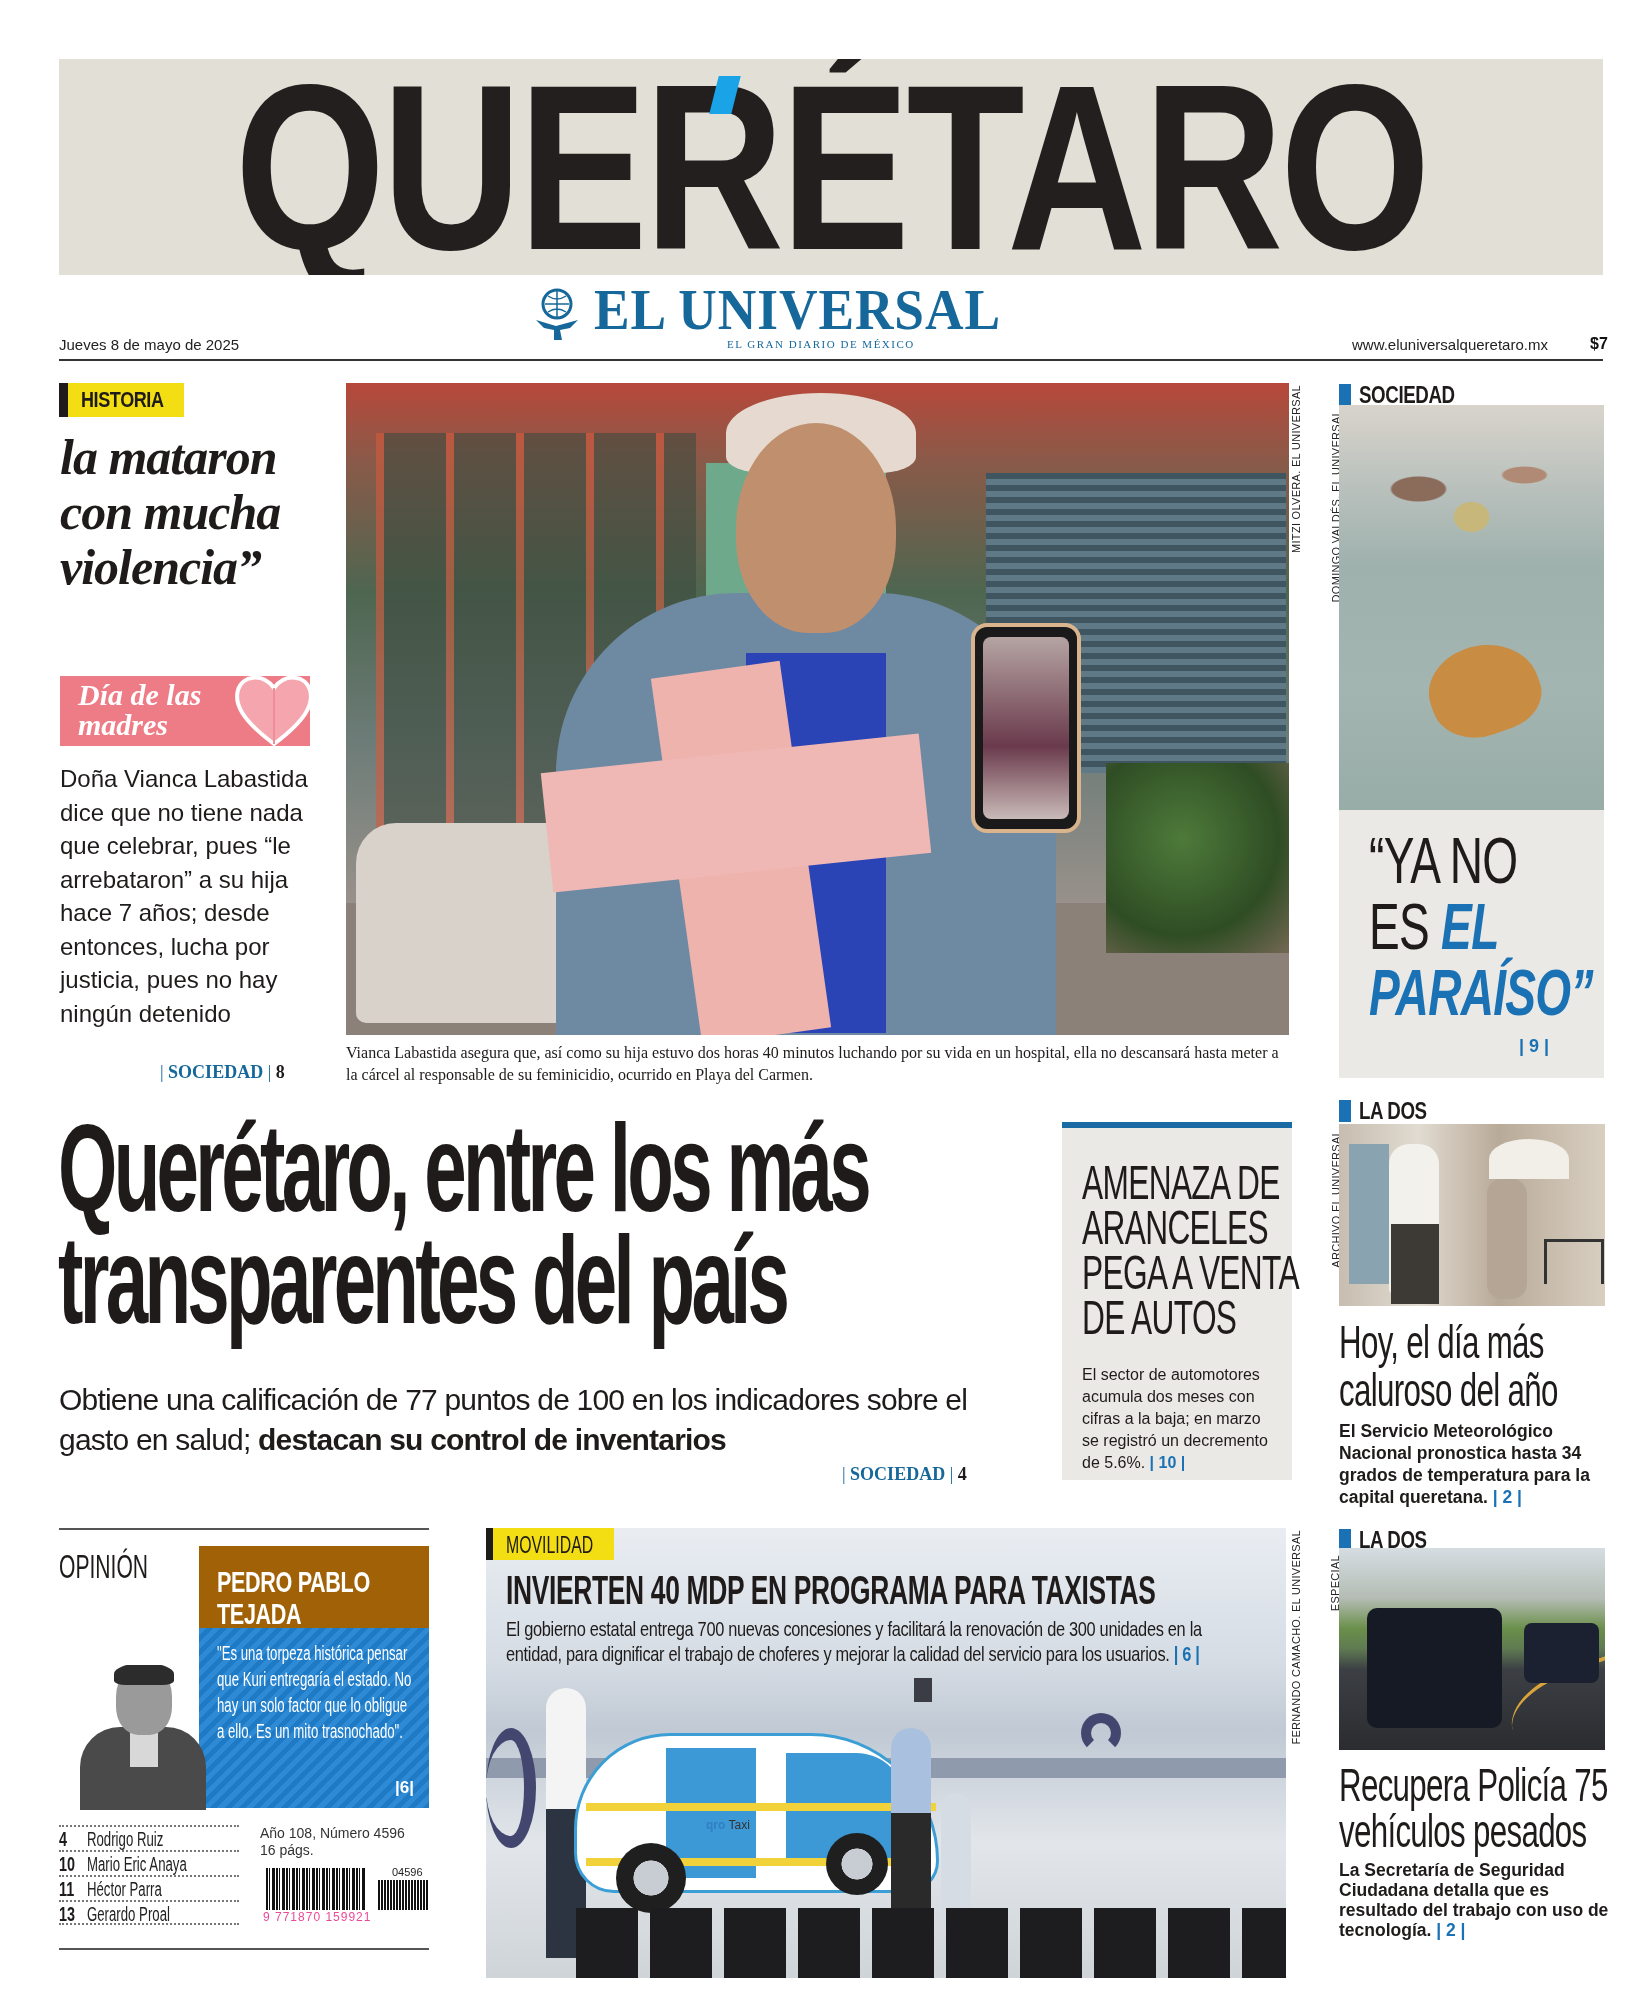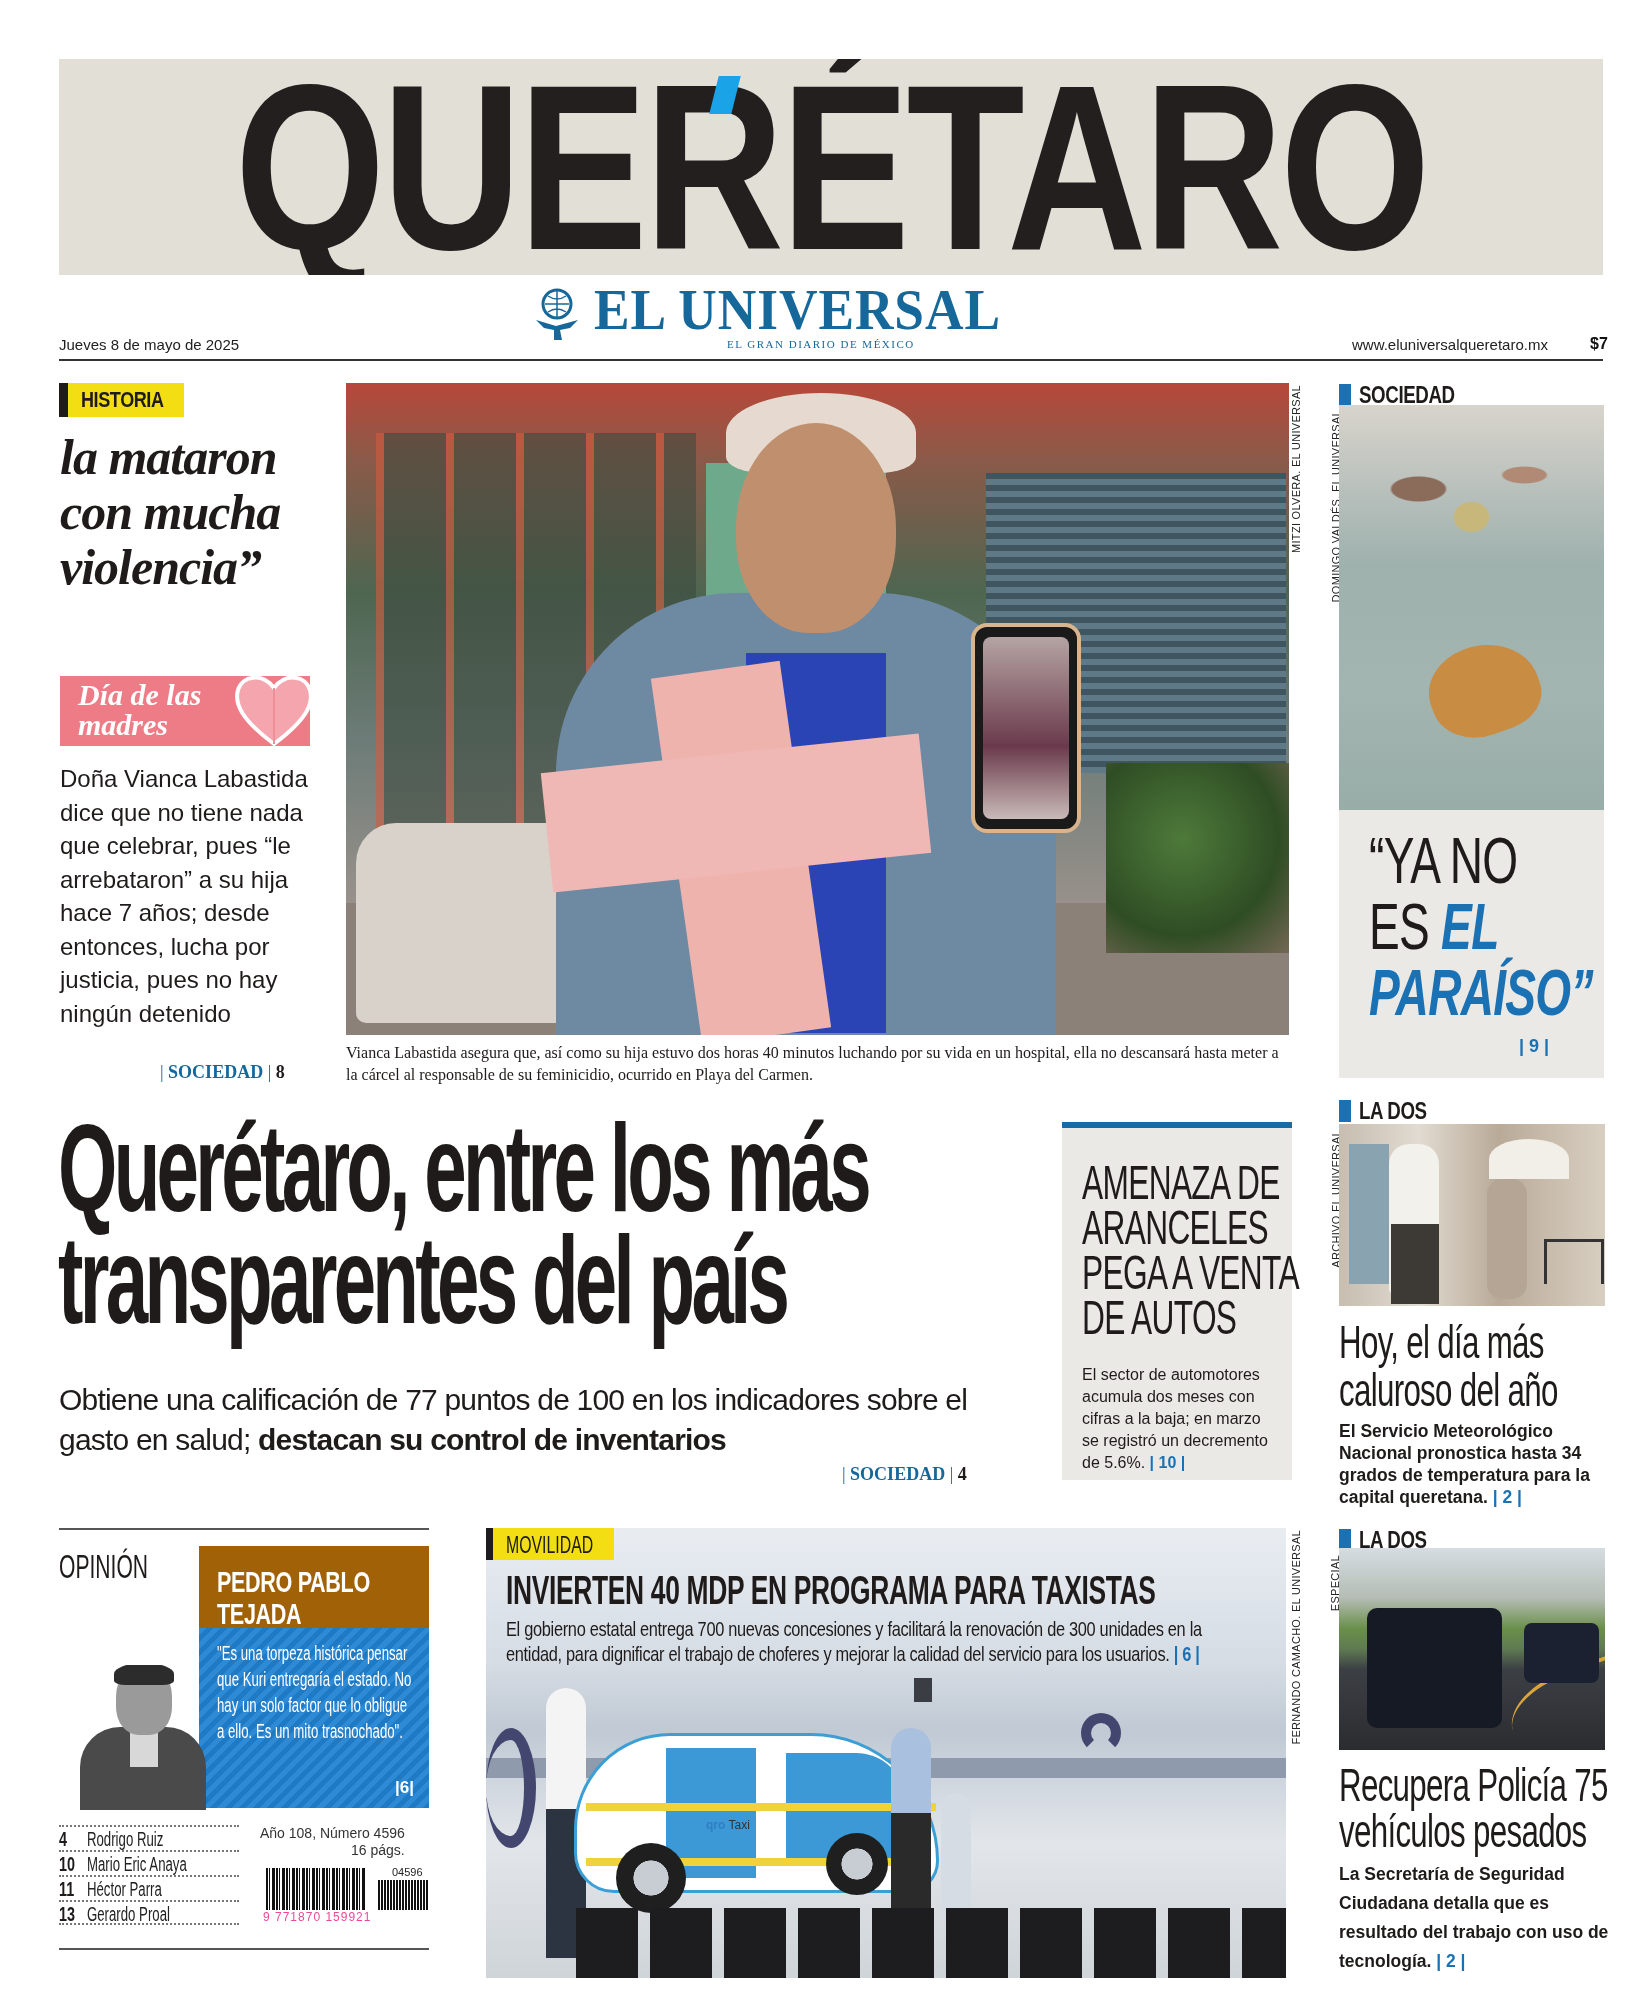--- a/index.html
+++ b/index.html
@@ -96,42 +96,42 @@
   .calor-body .r, .pol-body .r { color: #1a72b4; }
 
   
   .tag-dos2 { left: 1339px; top: 1526px; width: 260px; }
   .credit-dos2 { left: 1329px; top: 1555px; }
   .photo-dos2 { left: 1339px; top: 1548px; width: 266px; height: 202px; overflow: hidden; background: linear-gradient(180deg, #d6dde2 0%, #b4bcb4 25%, #6a8f4a 40%, #5f7a52 50%, #3c3f44 60%, #2a2c30 100%); }
   .d2-jeep { position: absolute; left: 28px; top: 60px; width: 135px; height: 120px; background: #151a24; border-radius: 10px; }
   .d2-car { position: absolute; left: 185px; top: 75px; width: 75px; height: 60px; background: #1b2130; border-radius: 8px; }
   .d2-line { position: absolute; left: 170px; top: 120px; width: 140px; height: 80px; border-top: 4px solid #d9a43c; border-radius: 50% 0 0 0; transform: rotate(-20deg); }
   .pol-head { left: 1339px; top: 1762px; width: 320px; font-size: 46px; line-height: 46px; color: #1e1b1a; transform: scaleX(0.68); transform-origin: left; white-space: nowrap; letter-spacing: -1px; }
-  .pol-body { left: 1339px; top: 1860px; width: 270px; font-weight: 700; font-size: 17.5px; line-height: 29px; color: #1e1b1a; }
+  .pol-body { left: 1339px; top: 1860px; width: 270px; font-weight: 700; font-size: 17.5px; line-height: 20px; color: #1e1b1a; }
 
   
   .rule-op { left: 59px; top: 1528px; width: 370px; height: 2px; background: #555; }
   .op-label { left: 59px; top: 1548px; font-size: 34px; line-height: 36px; color: #1e1b1a; transform: scaleX(0.62); transform-origin: left; white-space: nowrap; }
   .op-box { left: 199px; top: 1546px; width: 230px; height: 262px; background: #a16207; }
   .op-name { position: absolute; left: 18px; top: 20px; font-weight: 700; font-size: 30px; line-height: 32px; color: #ffffff; transform: scaleX(0.72); transform-origin: left; white-space: nowrap; letter-spacing: -0.5px; }
   .op-stripes { position: absolute; left: 0; top: 82px; width: 230px; height: 180px; background: repeating-linear-gradient(135deg, #2f8ad6 0 5px, #1f7ac6 5px 10px); }
   .op-quote { position: absolute; left: 18px; top: 94px; width: 300px; font-size: 20px; line-height: 26px; color: #ffffff; transform: scaleX(0.66); transform-origin: left; }
   .op-ref { position: absolute; left: 196px; top: 232px; font-weight: 700; font-size: 17px; color: #ffffff; }
   .op-photo { left: 80px; top: 1665px; width: 126px; height: 145px; overflow: hidden; }
   .op-head { position: absolute; left: 36px; top: 0; width: 56px; height: 70px; background: #9a9a9a; border-radius: 45% 45% 40% 40%; }
   .op-hair { position: absolute; left: 34px; top: -2px; width: 60px; height: 22px; background: #2c2c2c; border-radius: 50% 50% 20% 20%; }
   .op-suit { position: absolute; left: 0; top: 62px; width: 126px; height: 90px; background: #4a4a4a; border-radius: 40px 40px 0 0; }
   .op-shirt { position: absolute; left: 50px; top: 62px; width: 28px; height: 40px; background: #d8d8d8; }
 
   .columnists { left: 59px; top: 1825px; width: 180px; }
   .col-row { position: relative; height: 25px; border-top: 2px dotted #777; }
   .col-row:last-child { border-bottom: 2px dotted #777; }
   .col-num { position: absolute; left: 0; top: 1px; font-weight: 700; font-size: 20px; line-height: 22px; transform: scaleX(0.72); transform-origin: left; }
   .col-name { position: absolute; left: 28px; top: 1px; font-size: 20px; line-height: 22px; transform: scaleX(0.66); transform-origin: left; white-space: nowrap; color: #222; }
-  .issue { left: 260px; top: 1825px; font-size: 14px; line-height: 17px; color: #333; text-align: right; }
+  .issue { left: 260px; top: 1825px; font-size: 14px; line-height: 17px; color: #333; }
   .barcode { left: 266px; top: 1868px; width: 100px; height: 42px; background: repeating-linear-gradient(90deg, #111 0 2px, #fff 2px 3px, #111 3px 4px, #fff 4px 6px, #111 6px 9px, #fff 9px 10px); }
   .barcode-sm { left: 378px; top: 1880px; width: 50px; height: 30px; background: repeating-linear-gradient(90deg, #111 0 2px, #fff 2px 3px, #111 3px 5px, #fff 5px 6px); }
   .bc-num { left: 263px; top: 1910px; font-size: 12px; color: #ec4899; letter-spacing: 1px; white-space: nowrap; }
   .bc-small { left: 392px; top: 1866px; font-size: 11px; color: #222; }
   .rule-bottom { left: 59px; top: 1948px; width: 370px; height: 2px; background: #555; }
 
   
   .movil-photo { left: 486px; top: 1528px; width: 800px; height: 450px; overflow: hidden; background: linear-gradient(180deg, #e9edf2 0%, #d5dce4 30%, #c0c9d4 45%, #e2e6ea 70%, #cfd4d8 100%); }
   .mv-band { position: absolute; left: 0; top: 230px; width: 800px; height: 20px; background: #8f9aac; }
   .mv-logo1 { position: absolute; left: 0; top: 200px; width: 50px; height: 120px; border: 12px solid #43476f; border-radius: 50%; border-left: none; }

